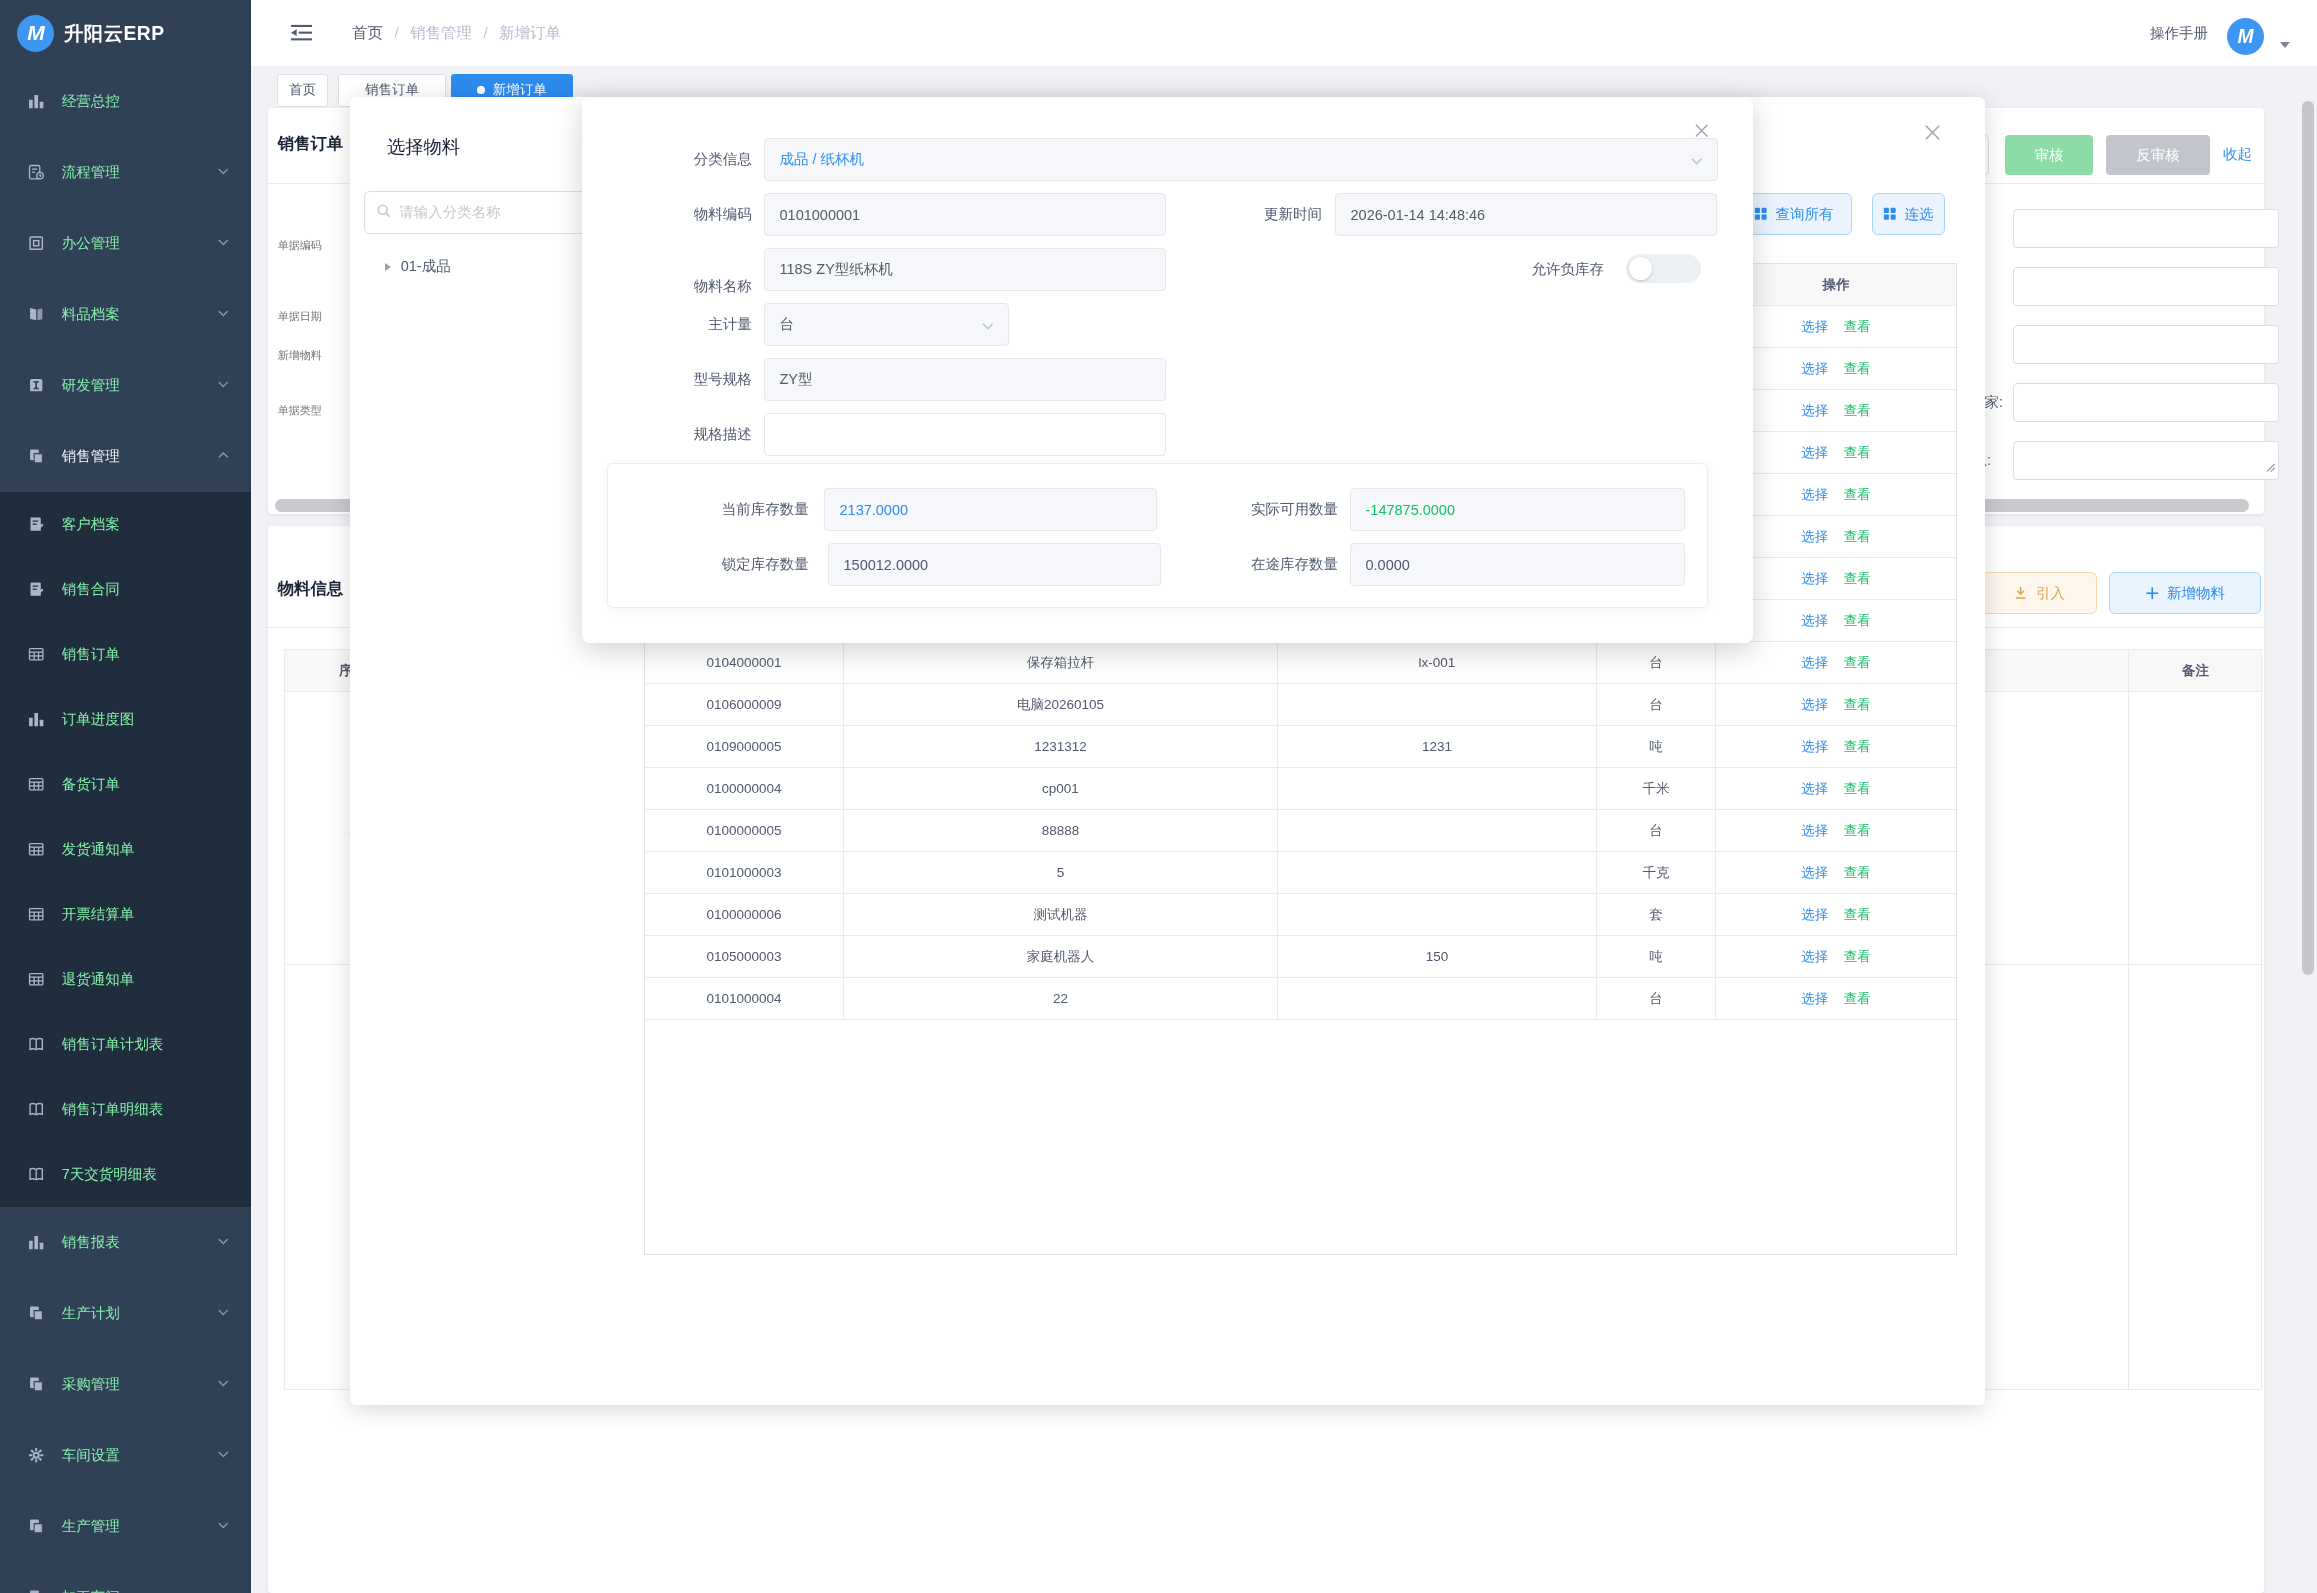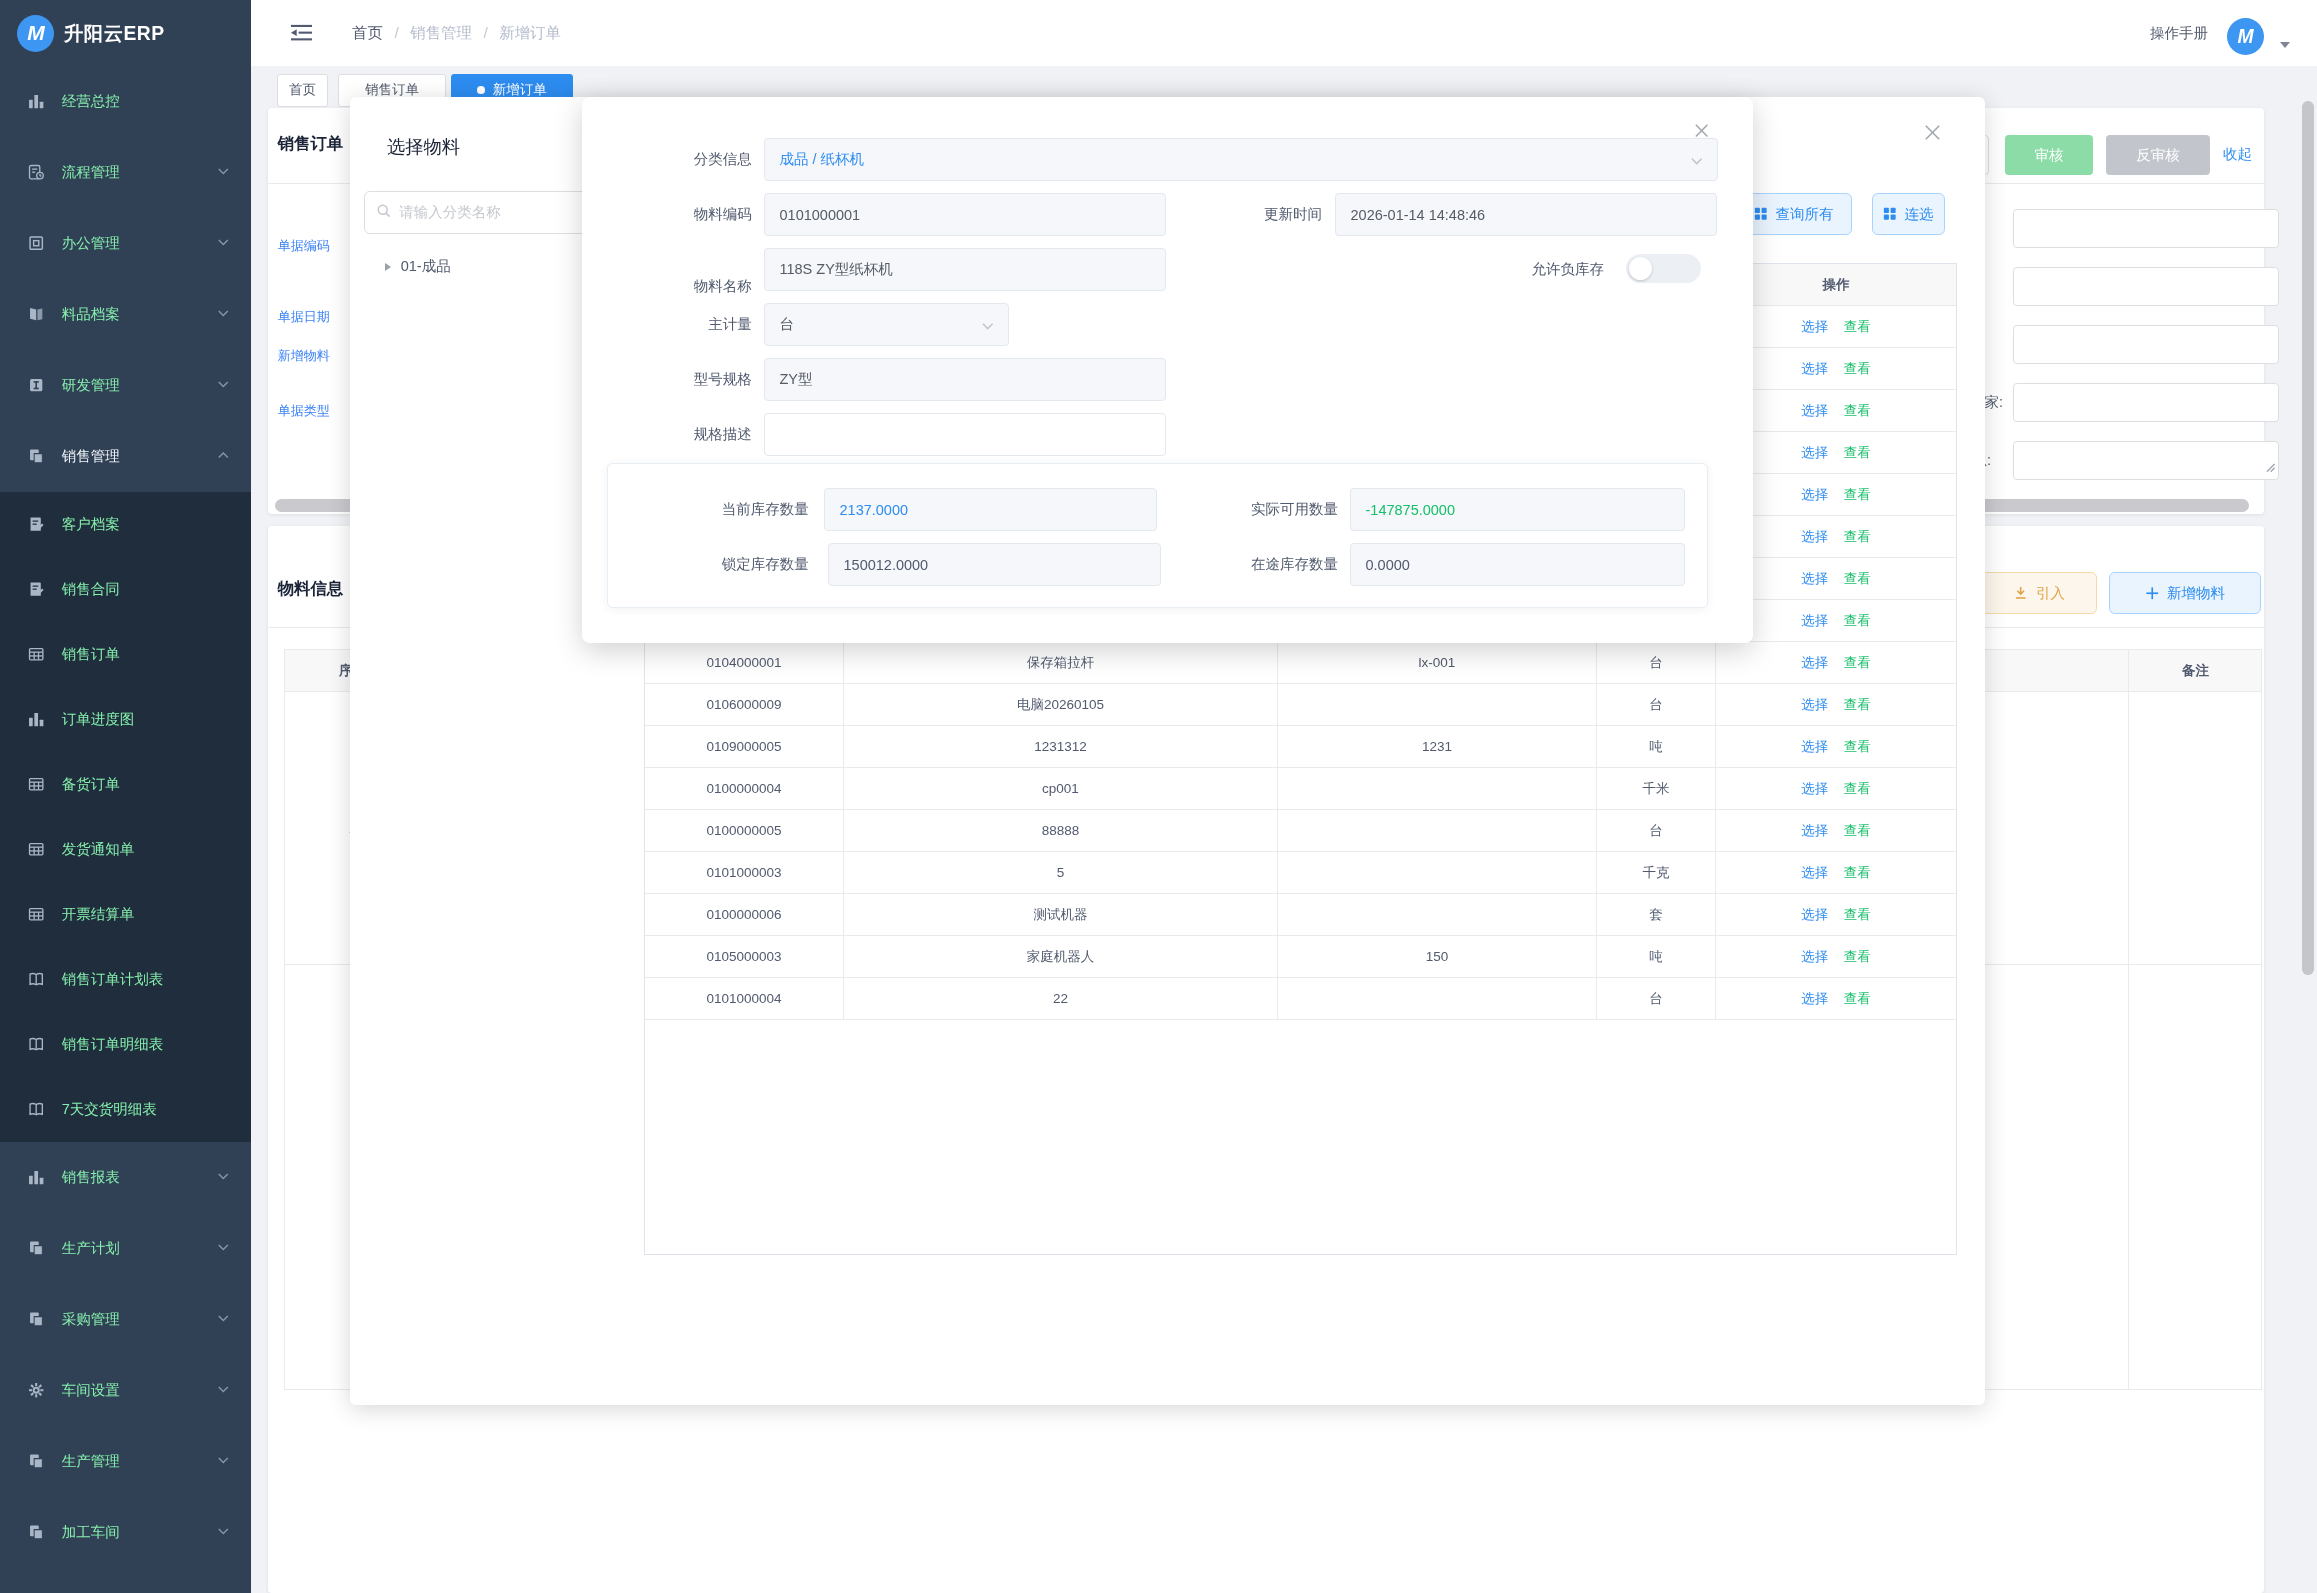--- a/index.html
+++ b/index.html
@@ -36,21 +36,21 @@
   .tab{position:absolute;top:7.7px;height:33px;box-sizing:border-box;background:#fff;border:1px solid #dcdee2;border-radius:2.9px;
        display:flex;align-items:center;justify-content:center;font-size:13.5px;color:#515a6e;cursor:pointer;}
   .tab.active{background:#2d8cf0;border-color:#2d8cf0;color:#fff;}
   .tab .dot{width:7.7px;height:7.7px;border-radius:50%;background:#fff;margin-right:7.7px;}
   
   .card{position:absolute;background:#fff;border-radius:3.9px;box-shadow:0 1px 3.9px rgba(0,21,41,.08);}
   .order-card{left:268px;top:108px;width:1996px;height:406px;z-index:1;}
   .material-card{left:268px;top:526px;width:1996px;height:1067px;z-index:1;}
   .card-title{position:absolute;left:9.7px;font-size:16.4px;color:#1c2438;font-weight:bold;}
   .hdivider{position:absolute;left:0;width:100%;height:1px;background:#e8eaec;}
-  .form-label{position:absolute;left:9.7px;font-size:13px;color:#3b82f6;height:23px;line-height:23px;}
+  .form-label{position:absolute;left:9.7px;font-size:11px;color:#737373;height:23px;line-height:23px;}
   .r-label{position:absolute;font-size:14.5px;color:#515a6e;height:39px;line-height:39px;text-align:right;width:135px;}
   .r-input{position:absolute;width:266px;height:39px;box-sizing:border-box;border:1px solid #dcdee2;border-radius:3.9px;background:#fff;}
   .resize-glyph{position:absolute;right:2.9px;bottom:2.9px;}
   .btn{position:absolute;box-sizing:border-box;display:flex;align-items:center;justify-content:center;
        font-size:14.5px;border-radius:3.9px;cursor:pointer;}
   .btn .icn{display:inline-flex;margin-right:7.7px;}
   .btn-audit{background:#8bdca6;color:#fff;}
   .btn-unaudit{background:#c2c6cc;color:#fff;}
   .link-blue{color:#2d8cf0;cursor:pointer;font-size:14.5px;}
   .btn-plain-warn{background:#fdf6ec;border:1px solid #f5d9a6;color:#dfa243;border-radius:5.8px;}
@@ -279,20 +279,32 @@
               <line x1="1.5" y1="9.7" x2="14.5" y2="9.7"></line>
               <line x1="6" y1="6" x2="6" y2="13.5"></line>
               <line x1="10.3" y1="6" x2="10.3" y2="13.5"></line>
             </svg>
           </span>
           <span class="lbl">开票结算单</span>
         </div>
         <div class="side-item">
           <span class="icn">
             <svg width="16.4" height="16.4" viewBox="0 0 16 16" fill="none" stroke="currentColor" stroke-width="1.3">
+              <rect x="1.5" y="2.5" width="13" height="11" rx="1"></rect>
+              <line x1="1.5" y1="6" x2="14.5" y2="6"></line>
+              <line x1="1.5" y1="9.7" x2="14.5" y2="9.7"></line>
+              <line x1="6" y1="6" x2="6" y2="13.5"></line>
+              <line x1="10.3" y1="6" x2="10.3" y2="13.5"></line>
+            </svg>
+          </span>
+          <span class="lbl">退货通知单</span>
+        </div>
+        <div class="side-item">
+          <span class="icn">
+            <svg width="16.4" height="16.4" viewBox="0 0 16 16" fill="none" stroke="currentColor" stroke-width="1.3">
               <path d="M2 3 C4 2.2 6 2.3 8 3.4 C10 2.3 12 2.2 14 3 V13 C12 12.2 10 12.3 8 13.4 C6 12.3 4 12.2 2 13 Z"></path>
               <line x1="8" y1="3.4" x2="8" y2="13.4"></line>
             </svg>
           </span>
           <span class="lbl">销售订单计划表</span>
         </div>
         <div class="side-item">
           <span class="icn">
             <svg width="16.4" height="16.4" viewBox="0 0 16 16" fill="none" stroke="currentColor" stroke-width="1.3">
               <path d="M2 3 C4 2.2 6 2.3 8 3.4 C10 2.3 12 2.2 14 3 V13 C12 12.2 10 12.3 8 13.4 C6 12.3 4 12.2 2 13 Z"></path>

